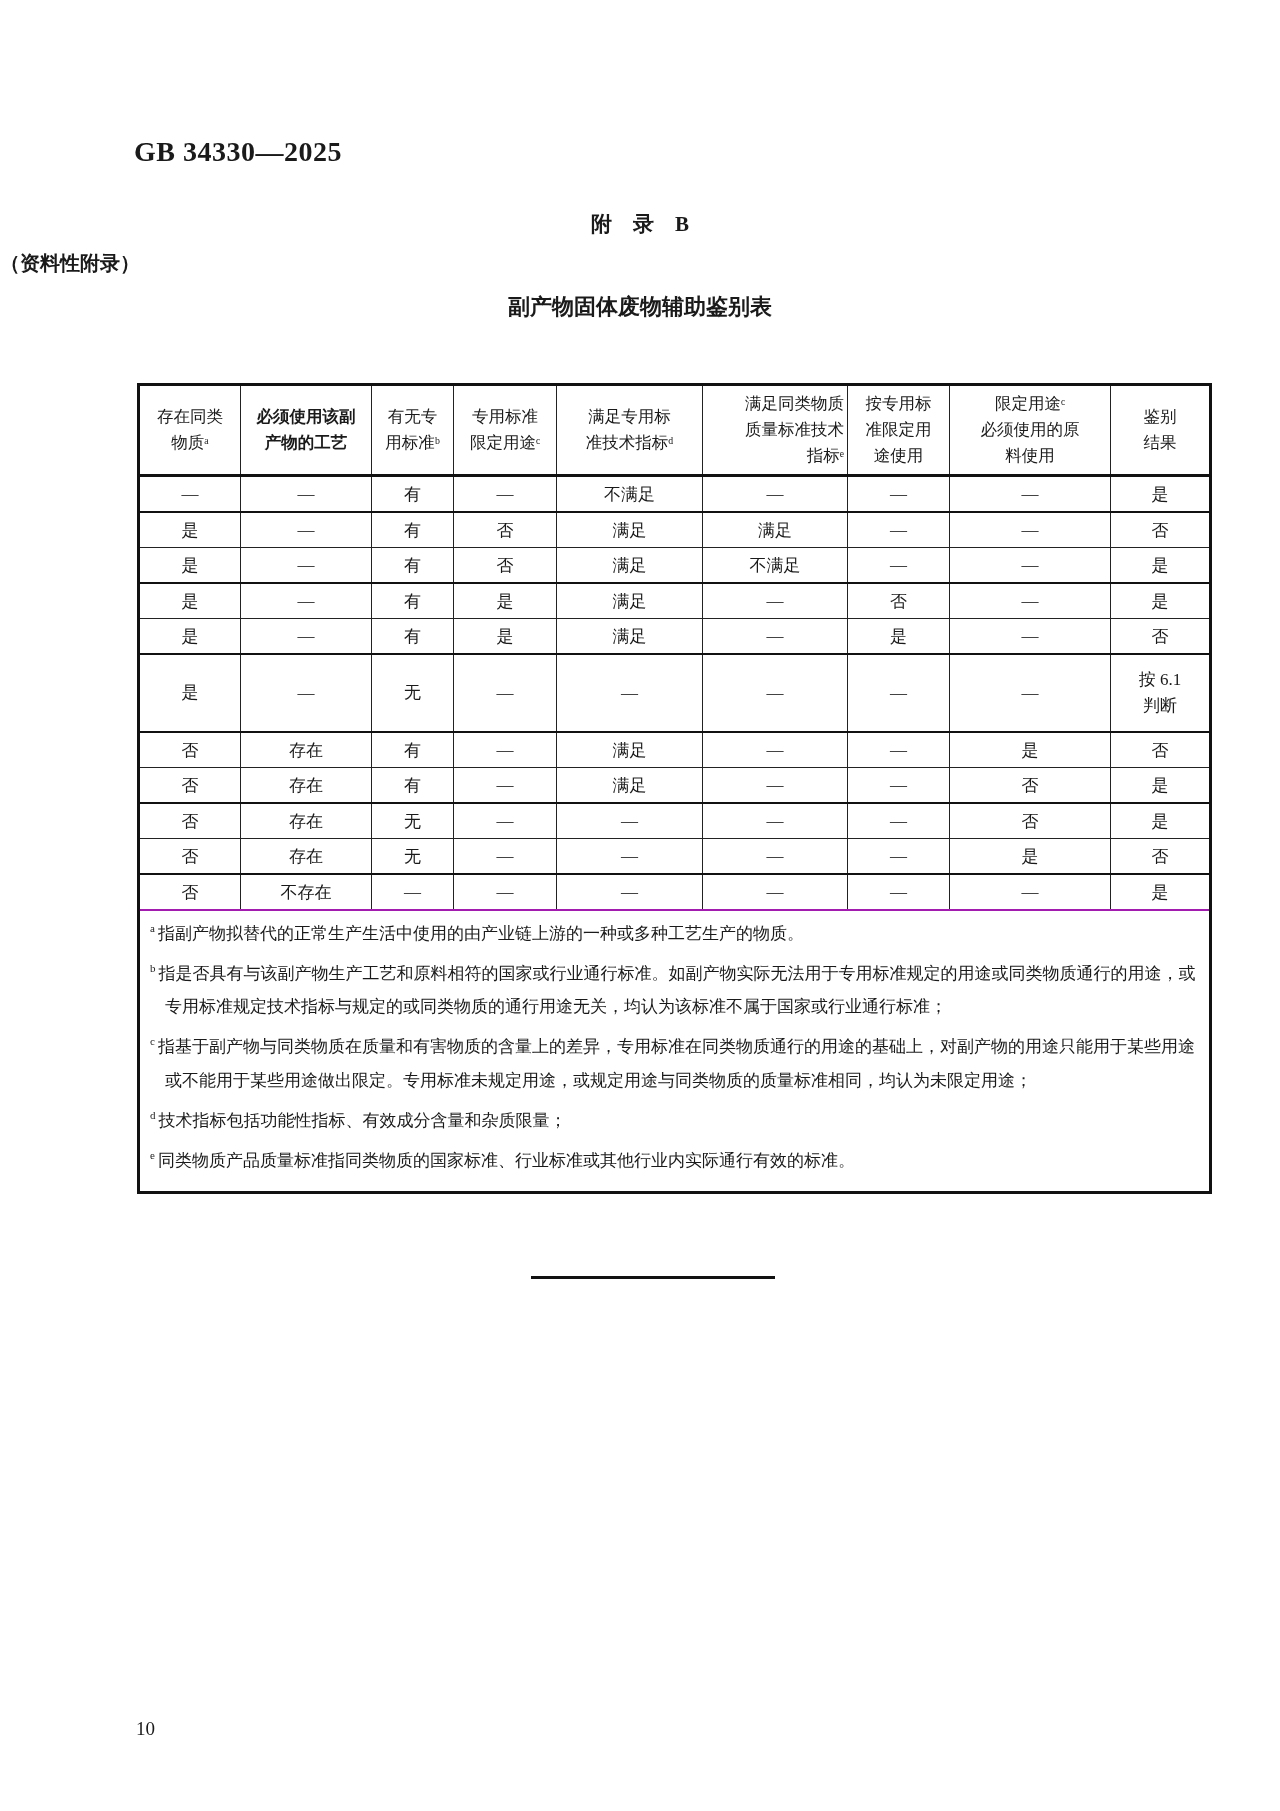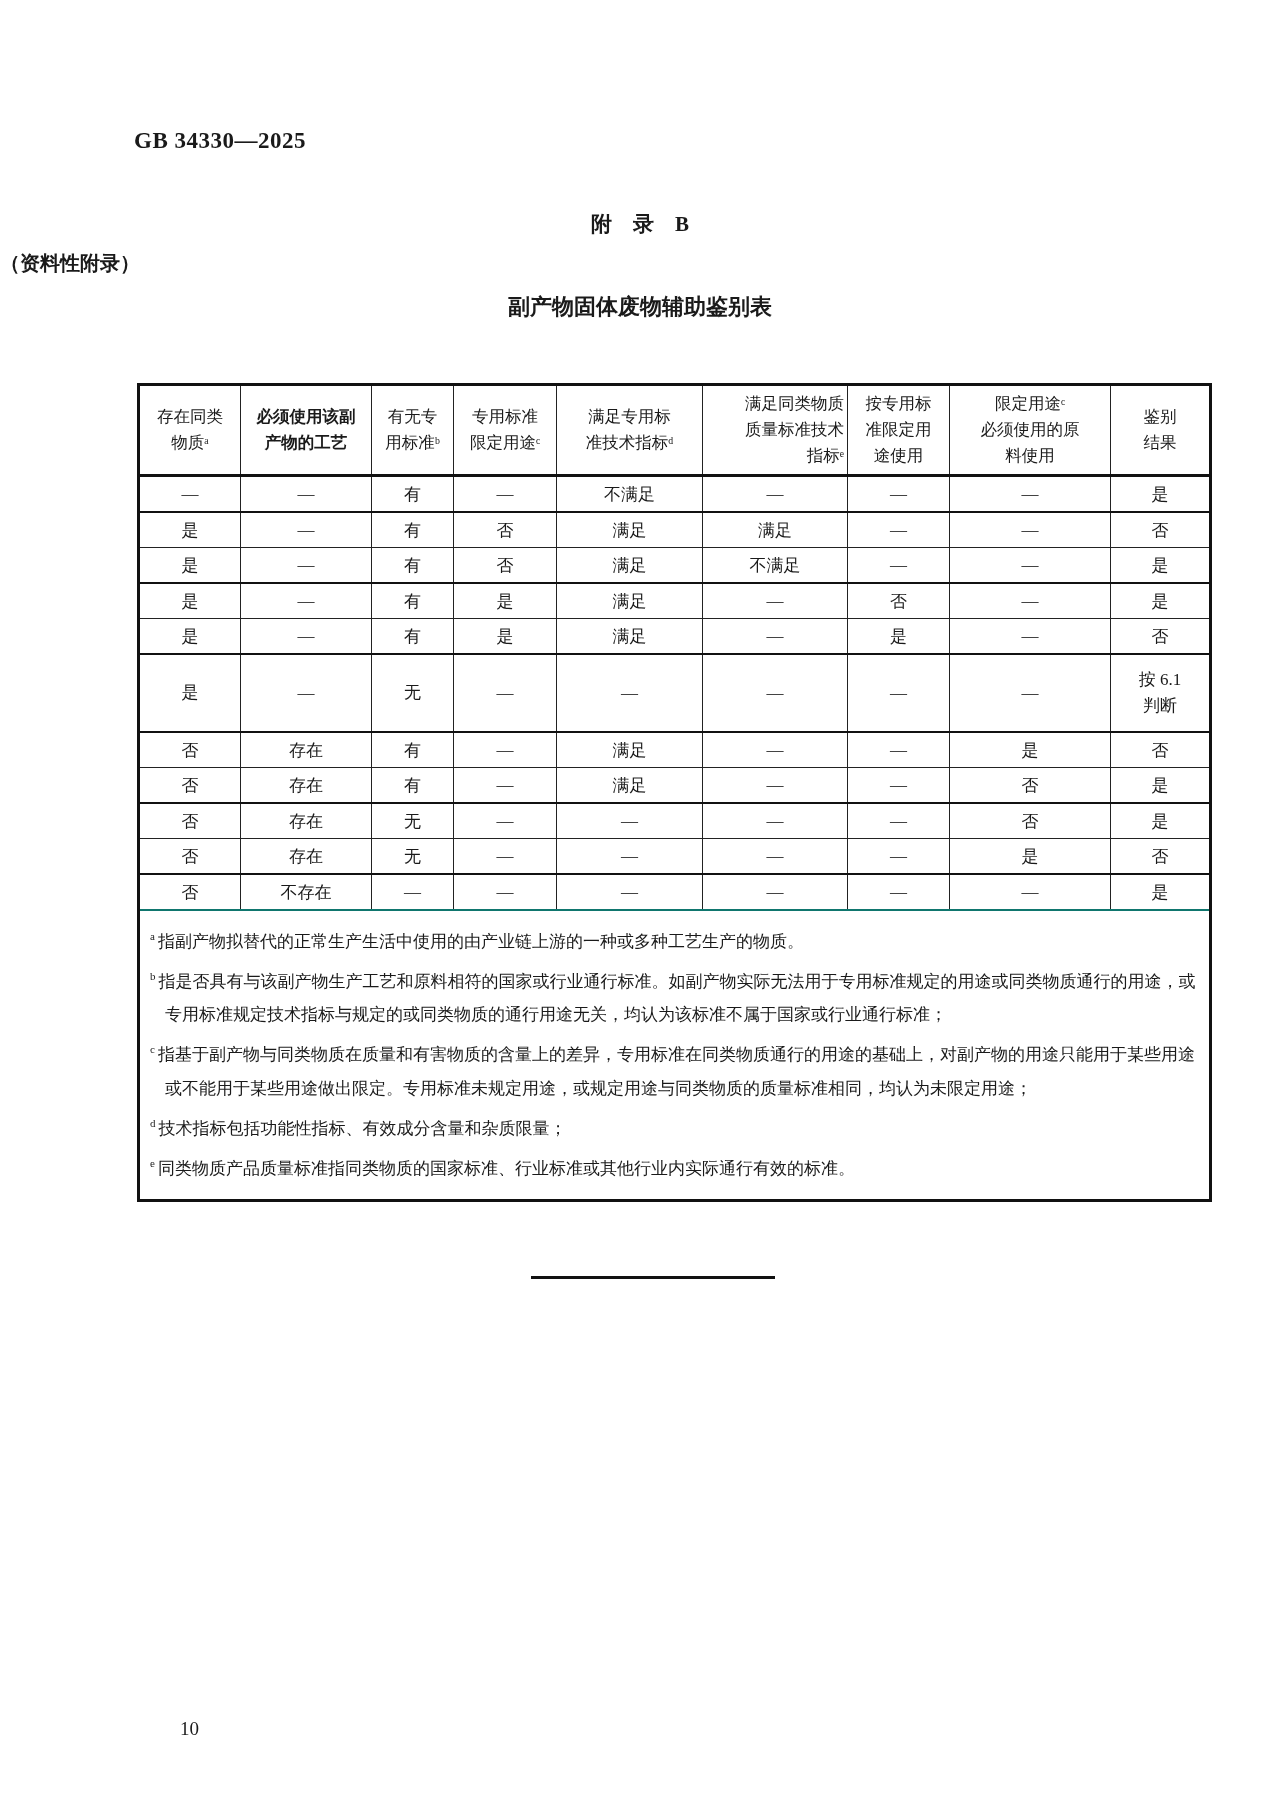--- a/index.html
+++ b/index.html
@@ -4,22 +4,22 @@
 <style>
   html,body{margin:0;padding:0;}
   body{
     width:1280px;height:1811px;
     background:#ffffff;
     position:relative;
     font-family:"Liberation Serif","DejaVu Serif",serif;
     color:#1a1a1a;
   }
   .doc-header{
-    position:absolute;left:134px;top:128px;
-    font-size:23px;font-weight:bold;letter-spacing:0.5px;
+    position:absolute;left:134px;top:136px;
+    font-size:28px;font-weight:bold;letter-spacing:0.5px;
   }
   .appendix-title{
     position:absolute;left:0;right:0;top:210px;
     text-align:center;font-size:21px;font-weight:bold;
   }
   .appendix-subtitle{
     position:absolute;left:0;right:0;top:250px;
     text-align:left;font-size:20px;font-weight:bold;
   }
   .table-title{
@@ -49,35 +49,35 @@
   .id-table th:nth-child(2){width:124px;font-weight:bold;}
   .id-table th:nth-child(3){width:75px;}
   .id-table th:nth-child(4){width:96px;}
   .id-table th:nth-child(5){width:139px;}
   .id-table th:nth-child(6){width:138px;text-align:right;}
   .id-table th:nth-child(7){width:95px;}
   .id-table th:nth-child(8){width:154px;}
   .id-table th:nth-child(9){width:92px;margin-top:36px;}
   td.footnotes{
     text-align:left;
-    border-top:2px solid #0f766e;
-    padding:8px 12px 14px 10px;
+    border-top:2px solid #a21caf;
+    padding:0 12px 14px 10px;
   }
   .footnote{
     margin:0;font-size:17px;line-height:34px;
     padding-left:15px;text-indent:-15px;
     white-space:normal;
   }
   .footnote sup{font-size:11px;margin-right:3px;}
   .end-rule{
     position:absolute;top:1276px;left:531px;width:244px;
     border-top:3px solid #111;height:0;
   }
   .page-number{
-    position:absolute;left:136px;top:1718px;font-size:19px;margin-left:44px;
+    position:absolute;left:136px;top:1718px;font-size:19px;
   }
 </style>
 </head>
 <body>
 
 <div class="doc-header">GB 34330—2025</div>
 
 <div class="appendix-title">附　录　B</div>
 <div class="appendix-subtitle">（资料性附录）</div>
 <div class="table-title">副产物固体废物辅助鉴别表</div>

